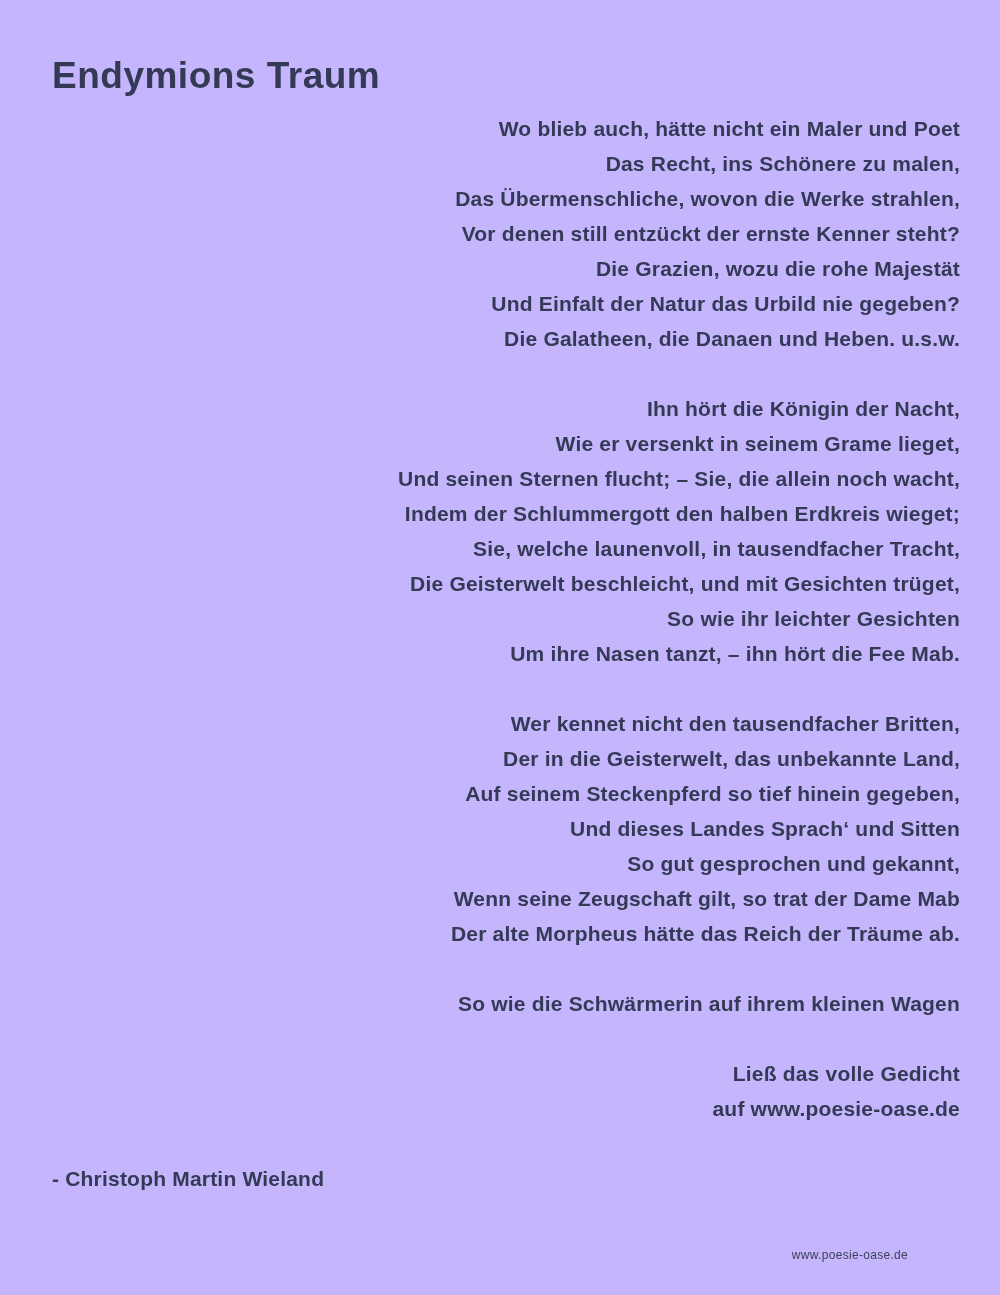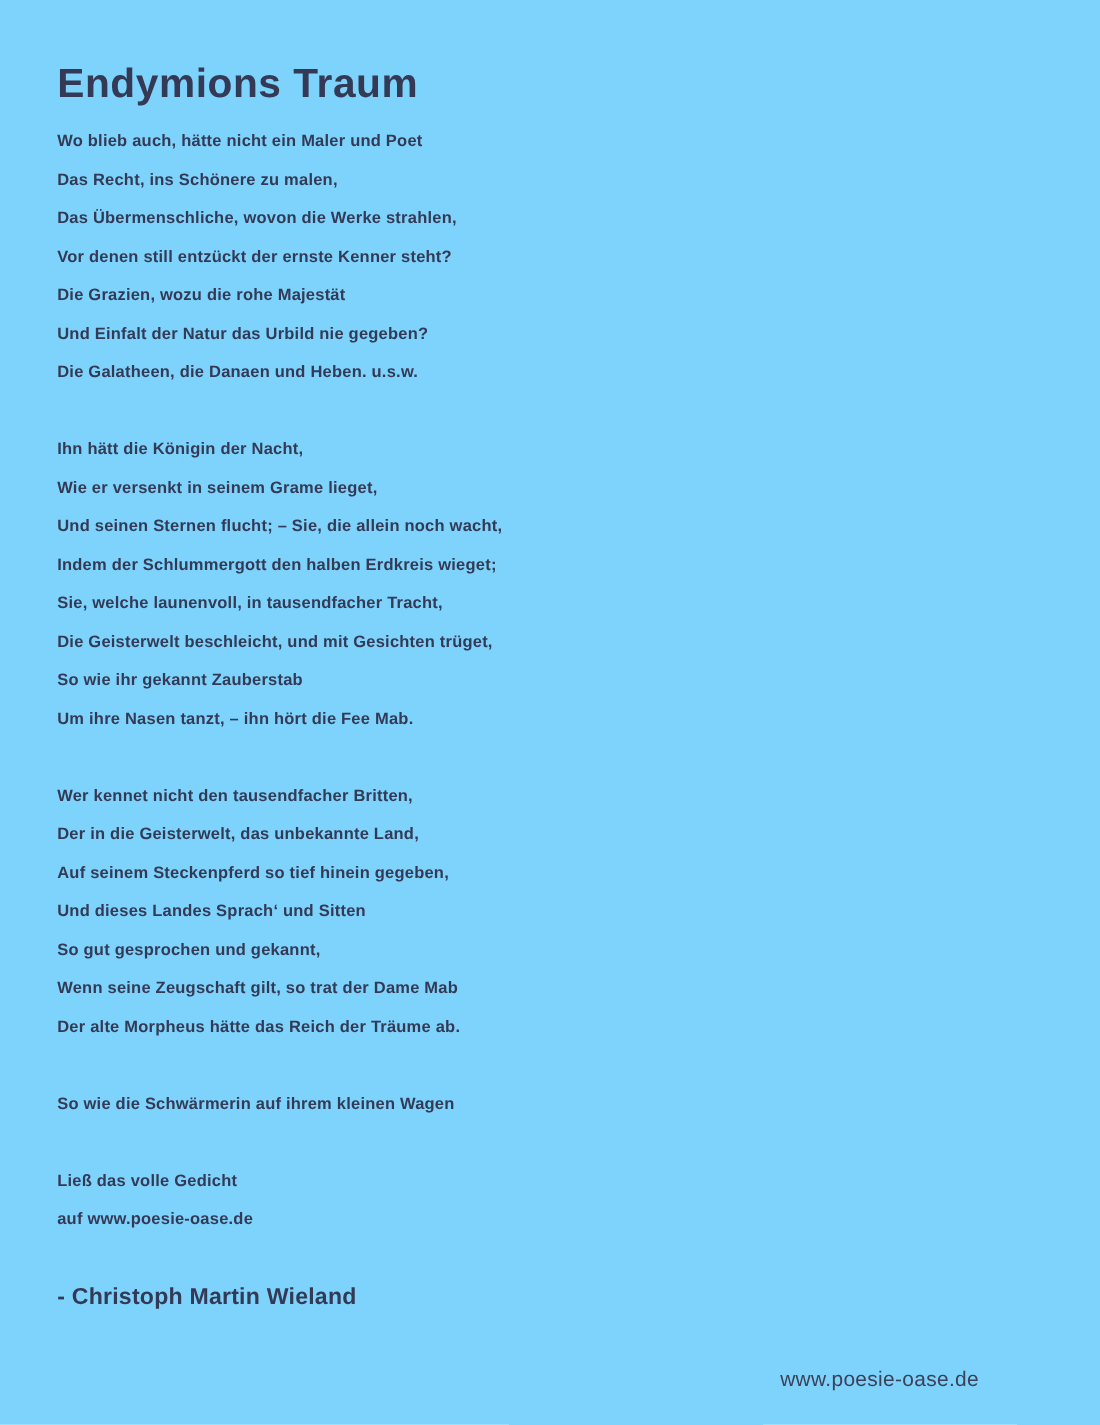--- a/index.html
+++ b/index.html
@@ -3,21 +3,21 @@
 <meta charset="utf-8">
 <style>
   html, body {
     margin: 0;
     padding: 0;
   }
   .page {
     position: relative;
     width: 1000px;
     height: 1295px;
-    background: #7dd3fc;
+    background: #c4b5fd;
     font-family: "Liberation Sans", "DejaVu Sans", sans-serif;
     color: #343a55;
     overflow: hidden;
     box-sizing: border-box;
   }
   .content {
     position: absolute;
     top: 55px;
     left: 52px;
     right: 40px;
@@ -26,38 +26,39 @@
     font-size: 37px;
     line-height: 42px;
     font-weight: 700;
     letter-spacing: 0.5px;
     margin: 0 0 14px 0;
   }
   .stanza {
     margin: 0 0 35px 0;
   }
   .line {
-    font-size: 15px;
+    font-size: 21px;
     line-height: 35px;
     font-weight: 700;
     letter-spacing: 0.2px;
     white-space: nowrap;
+    text-align: right;
   }
   .author {
     font-size: 21px;
     line-height: 35px;
     font-weight: 700;
     letter-spacing: 0.2px;
     margin-top: 32px;
   }
   .watermark {
     position: absolute;
     top: 1243px;
-    right: 110px;
-    font-size: 19px;
+    right: 92px;
+    font-size: 12px;
     line-height: 24px;
     font-weight: 500;
     letter-spacing: 0.3px;
     color: #3c4158;
   }
 </style>
 </head>
 <body>
 
 <div class="page">
@@ -68,27 +69,27 @@
         <div class="stanza">
           <div class="line">Wo blieb auch, hätte nicht ein Maler und Poet</div>
           <div class="line">Das Recht, ins Schönere zu malen,</div>
           <div class="line">Das Übermenschliche, wovon die Werke strahlen,</div>
           <div class="line">Vor denen still entzückt der ernste Kenner steht?</div>
           <div class="line">Die Grazien, wozu die rohe Majestät</div>
           <div class="line">Und Einfalt der Natur das Urbild nie gegeben?</div>
           <div class="line">Die Galatheen, die Danaen und Heben. u.s.w.</div>
         </div>
         <div class="stanza">
-          <div class="line">Ihn hätt die Königin der Nacht,</div>
+          <div class="line">Ihn hört die Königin der Nacht,</div>
           <div class="line">Wie er versenkt in seinem Grame lieget,</div>
           <div class="line">Und seinen Sternen flucht; – Sie, die allein noch wacht,</div>
           <div class="line">Indem der Schlummergott den halben Erdkreis wieget;</div>
           <div class="line">Sie, welche launenvoll, in tausendfacher Tracht,</div>
           <div class="line">Die Geisterwelt beschleicht, und mit Gesichten trüget,</div>
-          <div class="line">So wie ihr gekannt Zauberstab</div>
+          <div class="line">So wie ihr leichter Gesichten</div>
           <div class="line">Um ihre Nasen tanzt, – ihn hört die Fee Mab.</div>
         </div>
         <div class="stanza">
           <div class="line">Wer kennet nicht den tausendfacher Britten,</div>
           <div class="line">Der in die Geisterwelt, das unbekannte Land,</div>
           <div class="line">Auf seinem Steckenpferd so tief hinein gegeben,</div>
           <div class="line">Und dieses Landes Sprach‘ und Sitten</div>
           <div class="line">So gut gesprochen und gekannt,</div>
           <div class="line">Wenn seine Zeugschaft gilt, so trat der Dame Mab</div>
           <div class="line">Der alte Morpheus hätte das Reich der Träume ab.</div>

